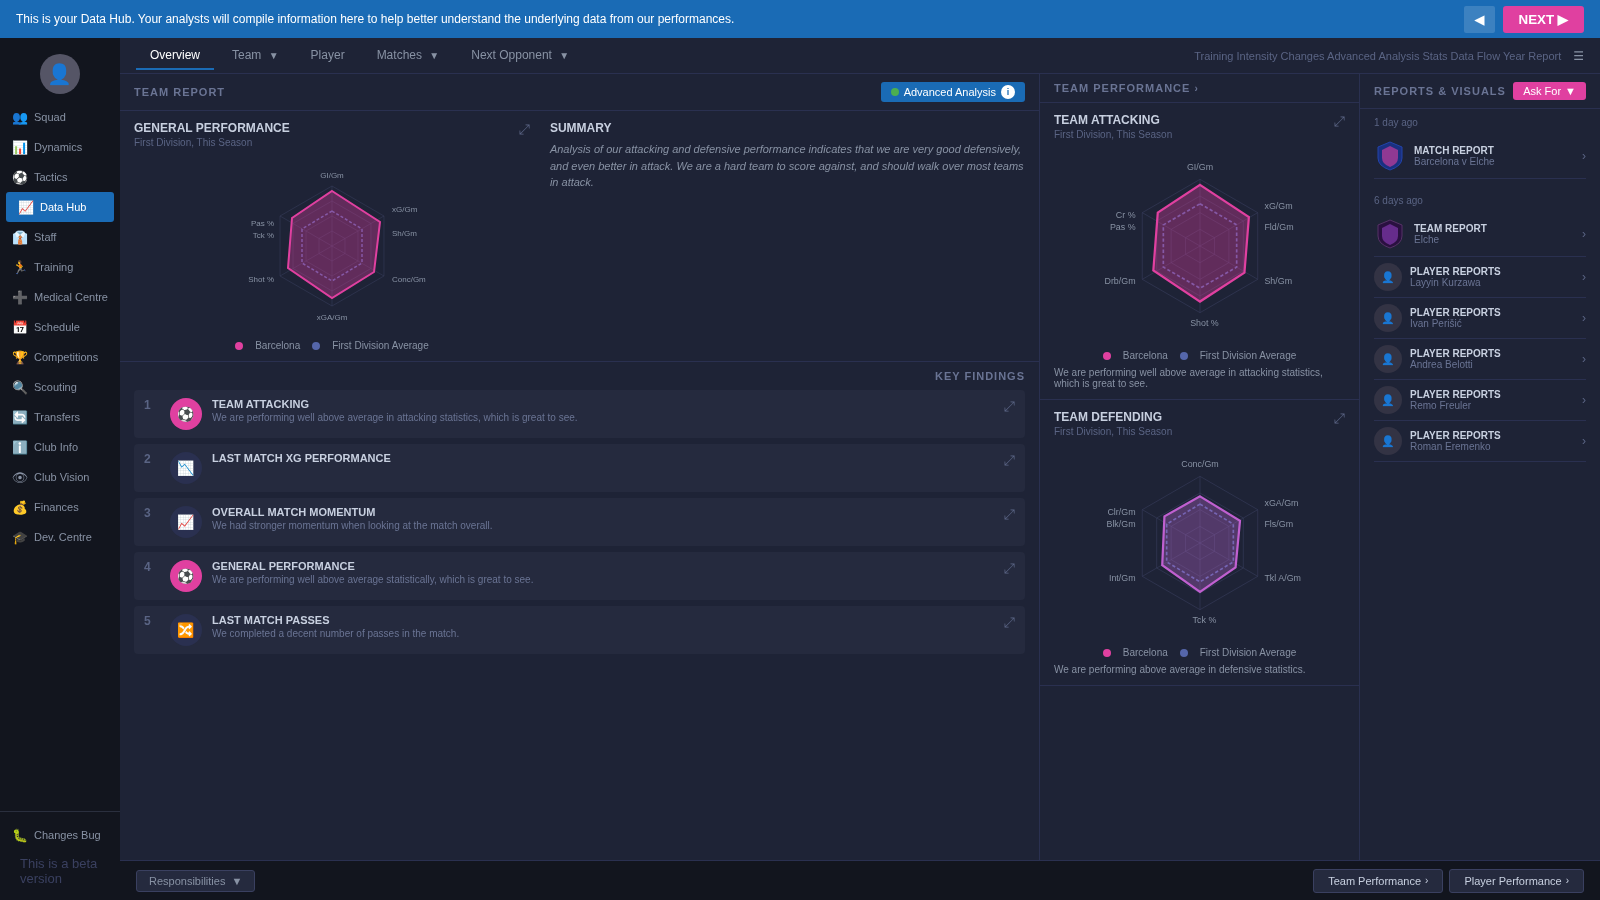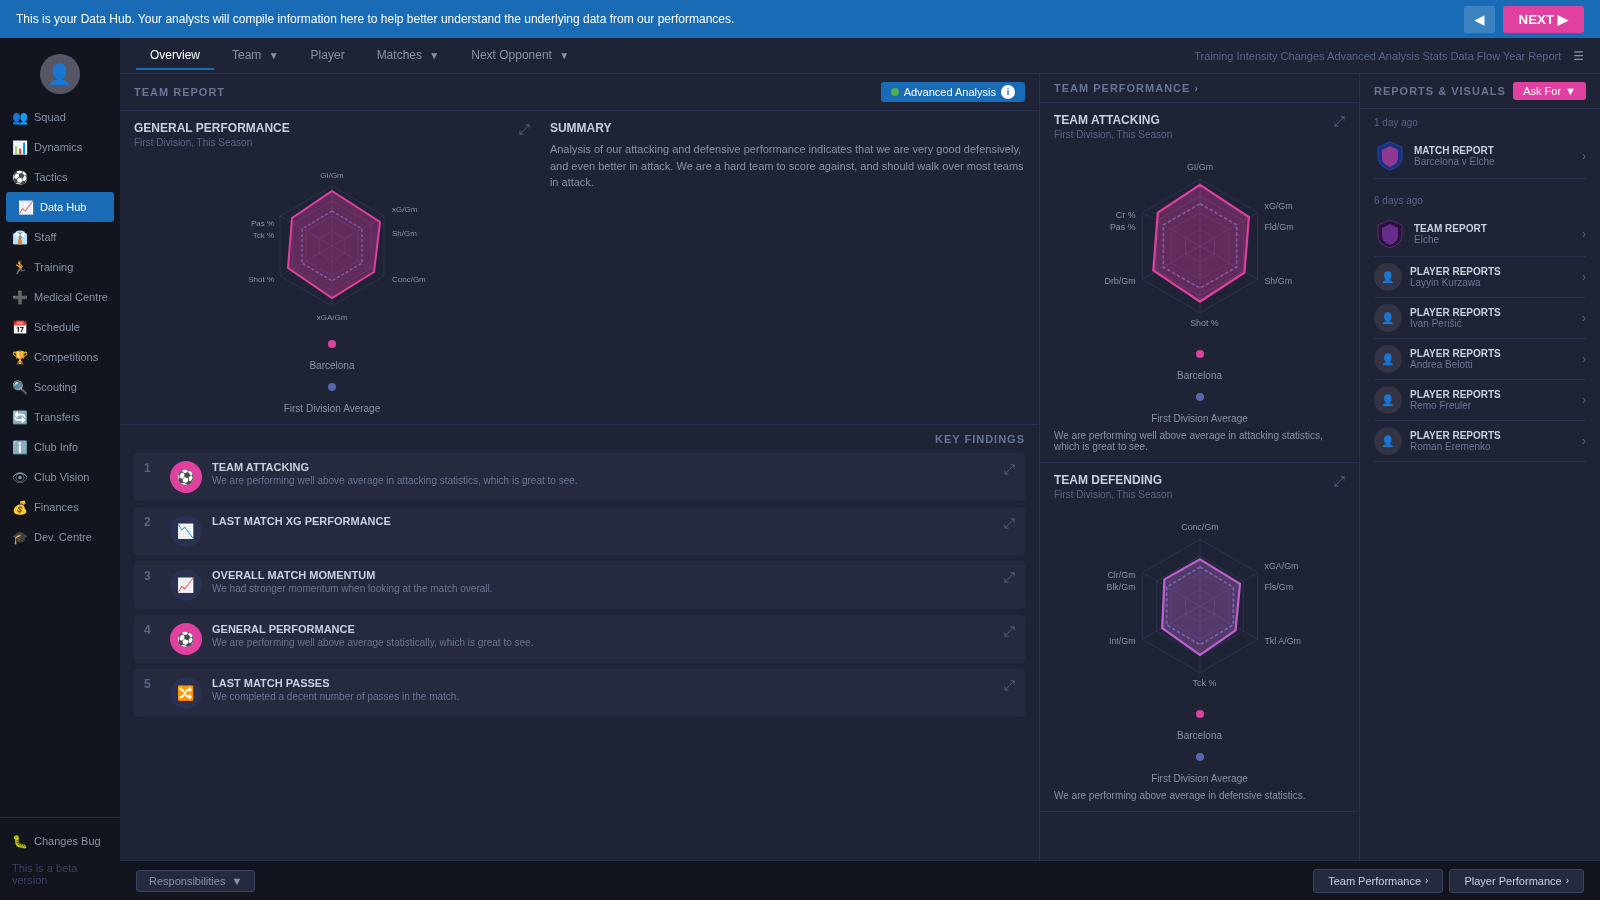--- a/index.html
+++ b/index.html
@@ -42,25 +42,25 @@
     .advanced-analysis-btn { background: #1a6bb5; color: #fff; border: none; padding: 3px 10px; border-radius: 3px; font-size: 11px; cursor: pointer; display: flex; align-items: center; gap: 5px; }
     .advanced-analysis-btn .dot { width: 8px; height: 8px; border-radius: 50%; background: #4caf50; }
 
     
     .gen-perf { display: flex; padding: 10px 14px; gap: 20px; border-bottom: 1px solid #2a3050; }
     .gen-perf-left { flex: 1; }
     .gen-perf-right { flex: 1.2; }
     .section-title { font-size: 12px; font-weight: bold; color: #c8d0e0; margin-bottom: 2px; }
     .section-sub { font-size: 10px; color: #5a6484; margin-bottom: 8px; }
     .summary-title { font-size: 12px; font-weight: bold; color: #c8d0e0; margin-bottom: 6px; }
-    .summary-text { font-size: 11px; color: #8892a4; line-height: 1.5; }
+    .summary-text { font-size: 11px; color: #8892a4; line-height: 1.5; font-style: italic; }
 
     
     .radar-container { position: relative; width: 200px; height: 180px; margin: 0 auto; }
-    .radar-legend { display: flex; gap: 12px; justify-content: center; margin-top: 4px; font-size: 10px; color: #8892a4; align-items: center; flex-direction: column; }
+    .radar-legend { display: flex; gap: 12px; justify-content: center; margin-top: 4px; font-size: 10px; color: #8892a4; align-items: center; }
     .legend-dot { width: 8px; height: 8px; border-radius: 50%; display: inline-block; }
     .expand-icon { cursor: pointer; color: #5a6484; font-size: 14px; }
 
     
     .key-findings { padding: 8px 14px; flex: 1; overflow-y: auto; }
     .key-findings-title { font-size: 11px; font-weight: bold; color: #6a7494; letter-spacing: 1px; margin-bottom: 8px; text-align: right; }
     .finding-item { display: flex; align-items: flex-start; gap: 10px; padding: 8px 10px; background: #252a3e; border-radius: 4px; margin-bottom: 6px; }
     .finding-num { color: #5a6484; font-size: 12px; font-weight: bold; min-width: 16px; }
     .finding-icon { width: 32px; height: 32px; border-radius: 50%; background: #e040a0; display: flex; align-items: center; justify-content: center; flex-shrink: 0; font-size: 14px; }
     .finding-content { flex: 1; }
@@ -182,21 +182,21 @@
     <div class="sidebar-item">
       <span class="sidebar-icon">🎓</span>
       <span>Dev. Centre</span>
     </div>
     <div class="sidebar-spacer"></div>
     <div class="sidebar-bottom">
       <div class="sidebar-item">
         <span class="sidebar-icon">🐛</span>
         <span>Changes Bug</span>
       </div>
-      <div style="padding:6px 12px; font-size:11px; color:#3a4060;">This is a beta version</div>
+      <div style="padding:6px 20px; font-size:13px; color:#3a4060;">This is a beta version</div>
     </div>
   </div>
 
   <div class="content-area">
 
     <div class="sub-nav">
       <div class="sub-nav-tab active">Overview</div>
       <div class="sub-nav-tab">Team <span class="arrow">▼</span></div>
       <div class="sub-nav-tab">Player</div>
       <div class="sub-nav-tab">Matches <span class="arrow">▼</span></div>

